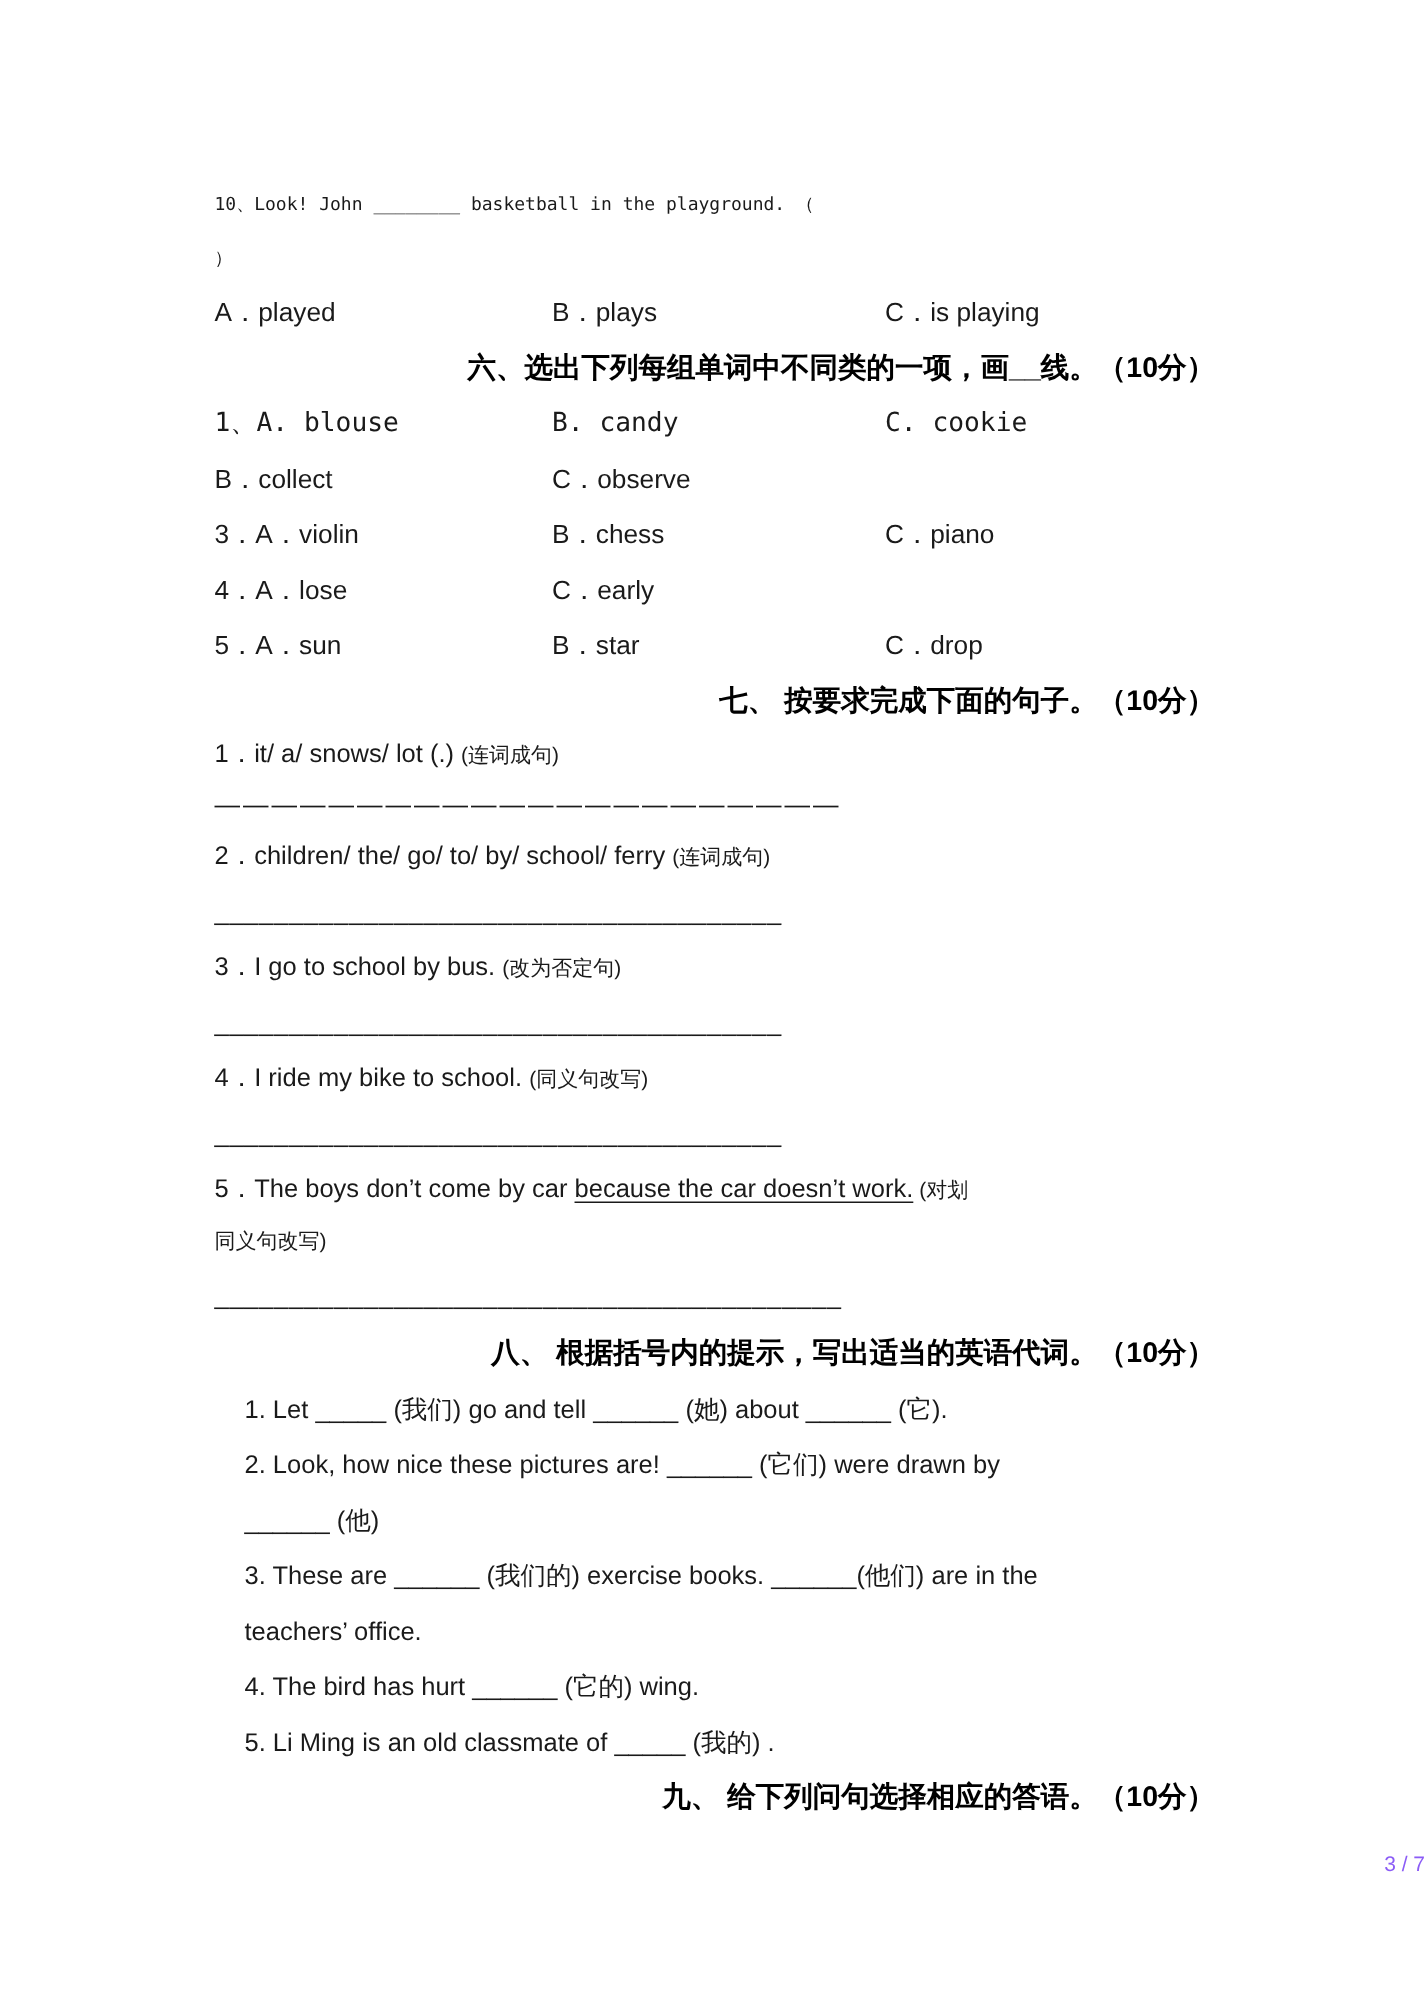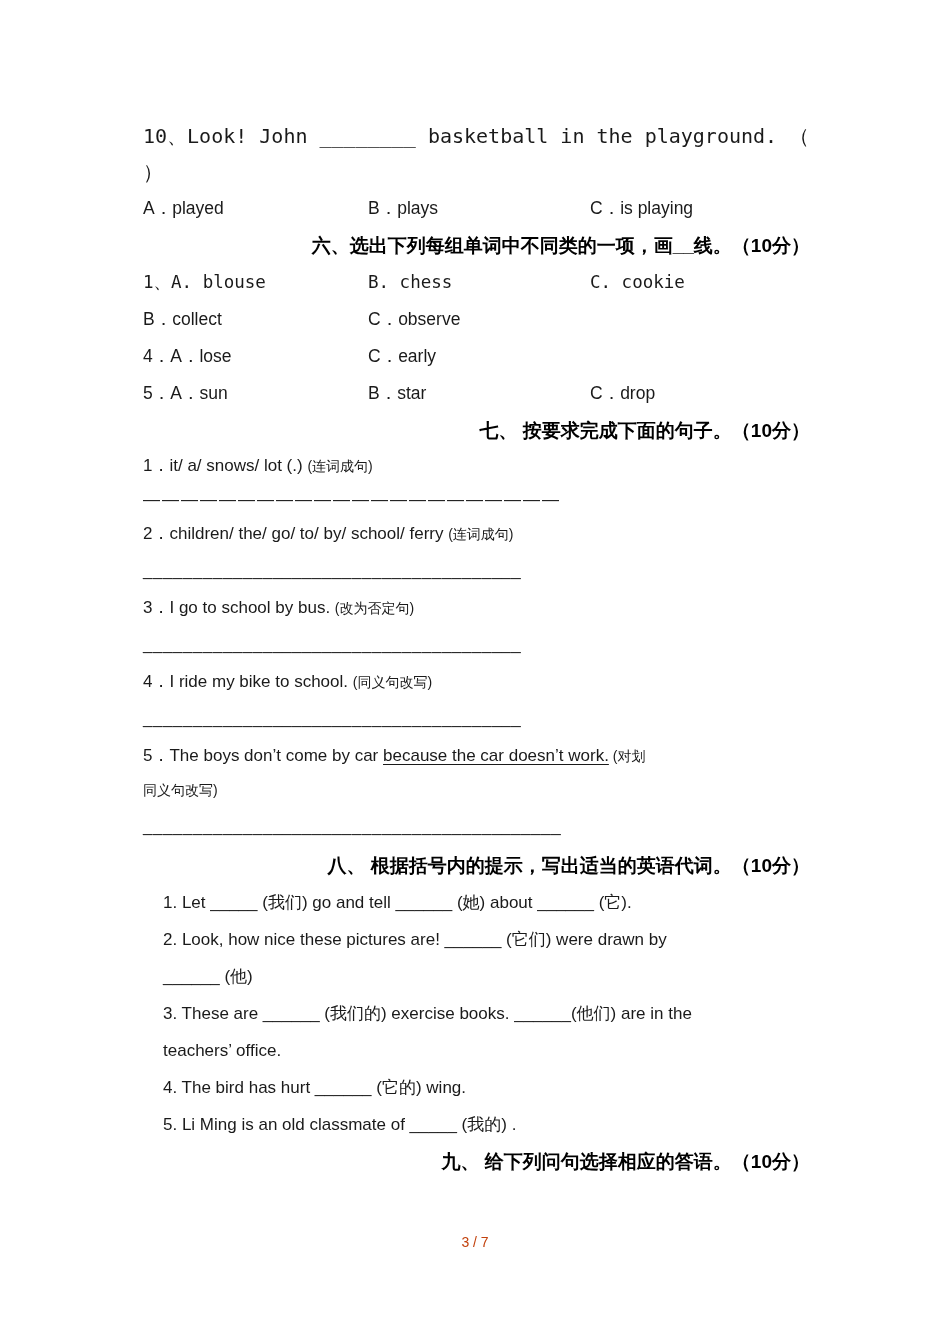--- a/index.html
+++ b/index.html
@@ -12,21 +12,21 @@
     color: #1a1a1a;
     font-family: "Liberation Sans", "DejaVu Sans", sans-serif;
   }
   .page {
     position: absolute;
     inset: 0;
     padding: 118px 140px 0 143px;
   }
   .mono { font-family: "DejaVu Sans Mono", monospace; }
 
-  .q-line   { font-size: 20px; line-height: 36px; white-space: nowrap; }
+  .q-line   { font-size: 12px; line-height: 36px; white-space: nowrap; }
   .opt-row  {
     display: grid;
     grid-template-columns: 225px 222px 1fr;
     font-size: 17.5px;
     line-height: 37px;
     white-space: nowrap;
   }
   .sec-title {
     font-size: 19px;
     font-weight: 700;
@@ -39,47 +39,52 @@
   .hint     { font-size: 14px; }
   .underlined { text-decoration: underline; text-underline-offset: 3px; }
   .blank    { font-size: 17px; line-height: 40px; letter-spacing: .5px; white-space: nowrap; }
   .blank.dash { line-height: 34px; letter-spacing: 2px; }
   .s8-line  { font-size: 17px; line-height: 37px; white-space: nowrap; margin-left: 20px; }
   .footer {
     position: absolute;
     bottom: 94px;
     left: 0;
     right: 0;
-    text-align: center;
+    text-align: right;
     font-size: 14px;
-    color: #c2410c;
+    color: #8b5cf6;
   }
 </style>
 </head>
 <body>
 
 <div class="page">
 
   <div class="q-line mono">10、Look! John ________ basketball in the playground. （</div>
   <div class="q-line mono">）</div>
   <div class="opt-row">
     <span>A．played</span>
     <span>B．plays</span>
     <span>C．is playing</span>
   </div>
 
   <div class="sec-title">六、选出下列每组单词中不同类的一项，画__线。（10分）</div>
   <div class="opt-row mono">
     <span>1、A. blouse</span>
-    <span>B. chess</span>
+    <span>B. candy</span>
     <span>C. cookie</span>
   </div>
   <div class="opt-row">
     <span>B．collect</span>
     <span>C．observe</span>
+  </div>
+  <div class="opt-row">
+    <span>3．A．violin</span>
+    <span>B．chess</span>
+    <span>C．piano</span>
   </div>
   <div class="opt-row">
     <span>4．A．lose</span>
     <span>C．early</span>
   </div>
   <div class="opt-row">
     <span>5．A．sun</span>
     <span>B．star</span>
     <span>C．drop</span>
   </div>

